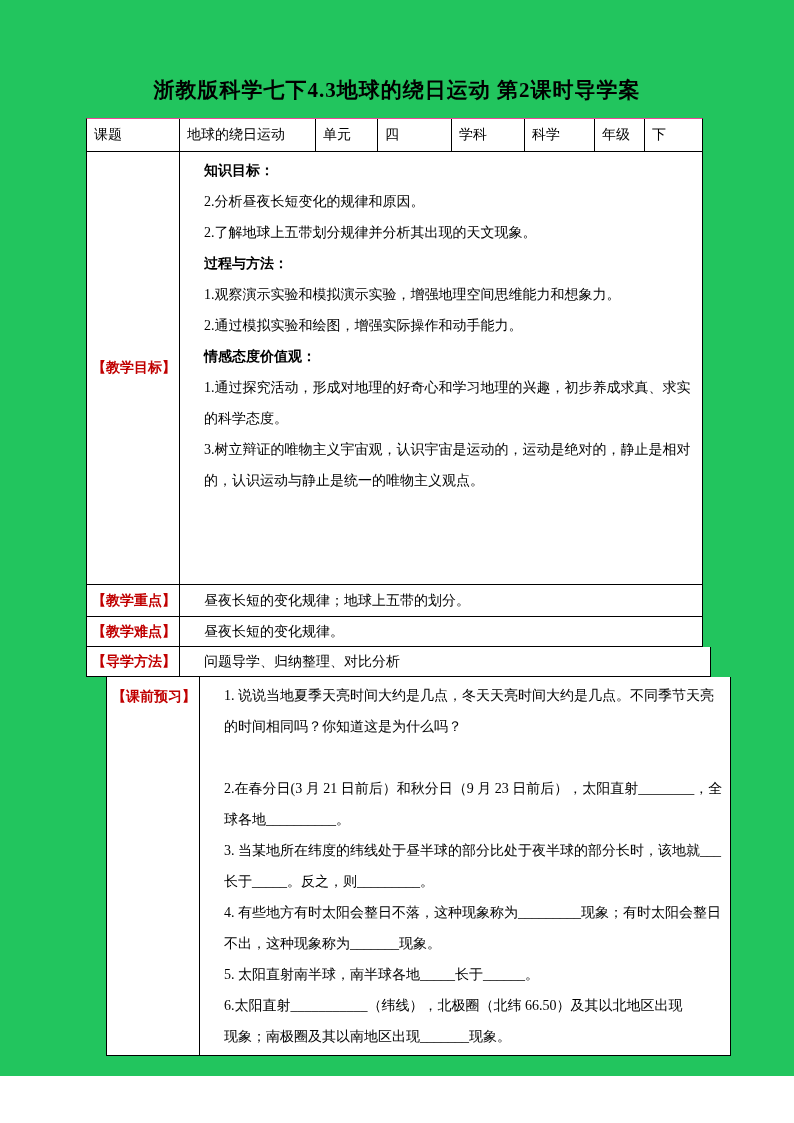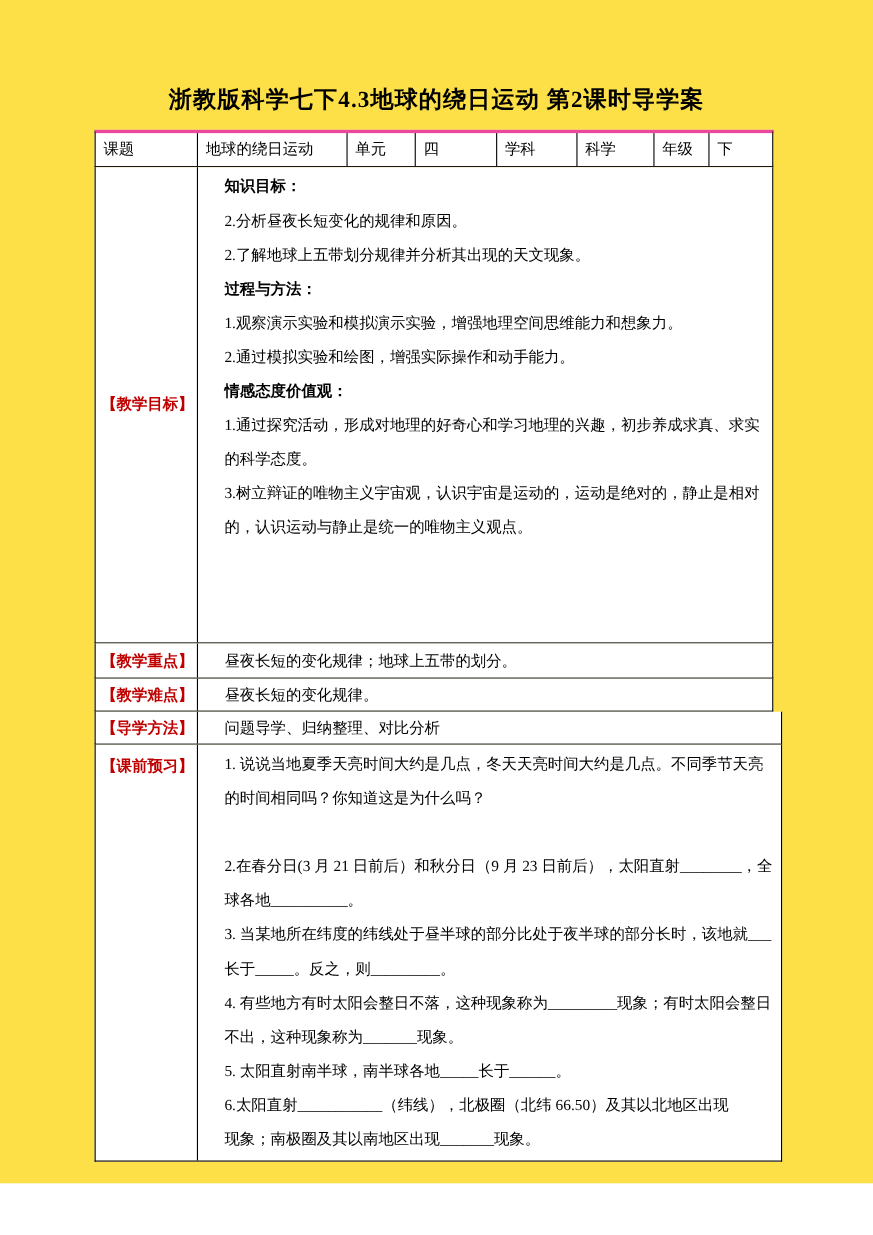--- a/index.html
+++ b/index.html
@@ -1,19 +1,19 @@
 <!DOCTYPE html>
 <html><head>
 <meta charset="utf-8">
 <style>
   html,body { margin:0; padding:0; background:#ffffff; }
   .page {
     position:relative;
     width:794px; height:1076px;
-    background:#fde047;
+    background:#22c55e;
     font-family:"Liberation Serif", serif;
     color:#000000;
     overflow:hidden;
   }
   .title {
     margin:0;
     padding-top:76px;
     text-align:center;
     font-size:21px;
     font-weight:bold;
@@ -27,21 +27,21 @@
   }
   .row {
     display:flex;
     width:617px;
     box-sizing:border-box;
     border-left:1px solid #000;
     border-right:1px solid #000;
     border-bottom:1px solid #000;
     background:#fff;
   }
-  .row.first { border-top:3px solid #ec4899; }
+  .row.first { border-top:1px solid #ec4899; }
   .row.wide { width:625px; }
   .cell {
     box-sizing:border-box;
     overflow:hidden;
   }
   .cell + .cell { border-left:1px solid #000; }
 
   
   .info-row { height:34px; }
   .info-cell {
@@ -66,21 +66,21 @@
     padding-left:24px; padding-right:6px;
   }
   .content-cell p { margin:0; line-height:31px; }
   .content-cell p.bold { font-weight:bold; }
   .content-cell p.gap-after { margin-bottom:31px; }
 
   .goals-row   { min-height:433px; }
   .focus-row   { min-height:32px; }
   .hard-row    { min-height:30px; }
   .method-row  { min-height:30px; }
-  .preview-row { min-height:379px; }
+  .preview-row { min-height:379px;margin-left:20px; }
   .focus-row .content-cell, .hard-row .content-cell, .method-row .content-cell {
     display:flex; align-items:center;
   }
   .goals-row .content-cell, .preview-row .content-cell { padding-top:3px; }
 </style>
 </head>
 <body>
 
 <div class="page">
 

